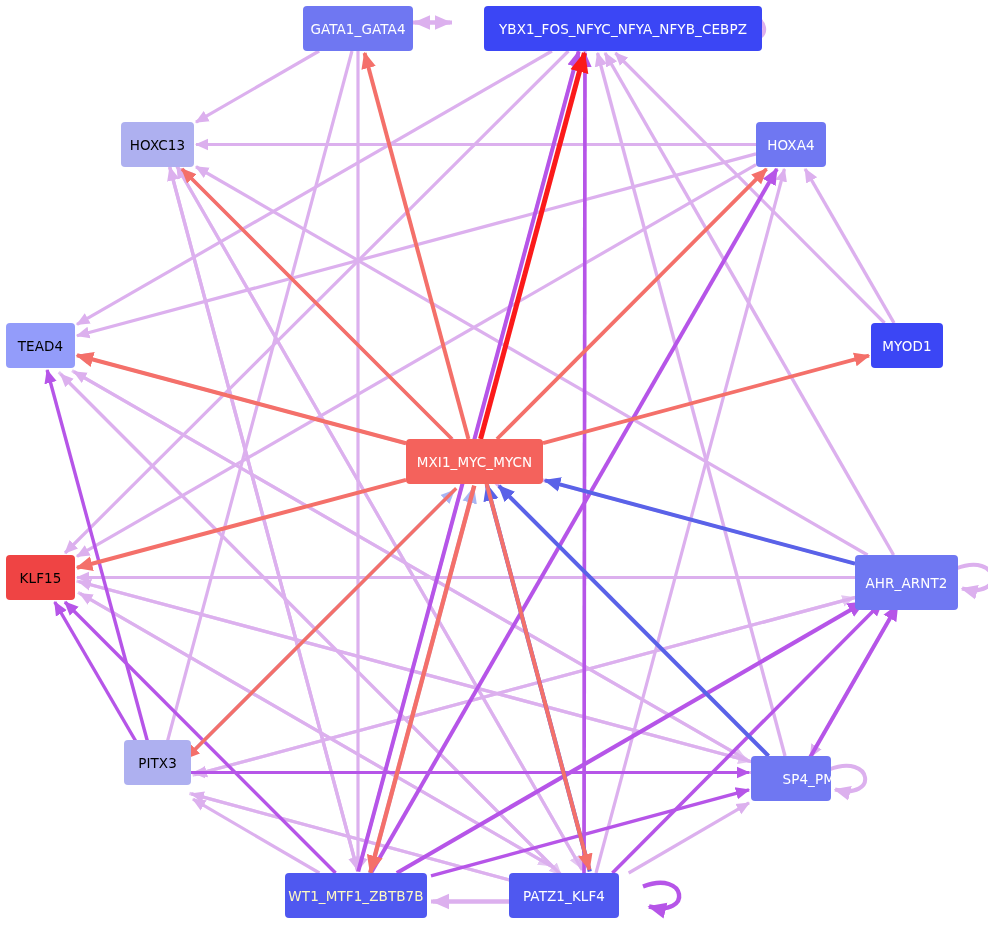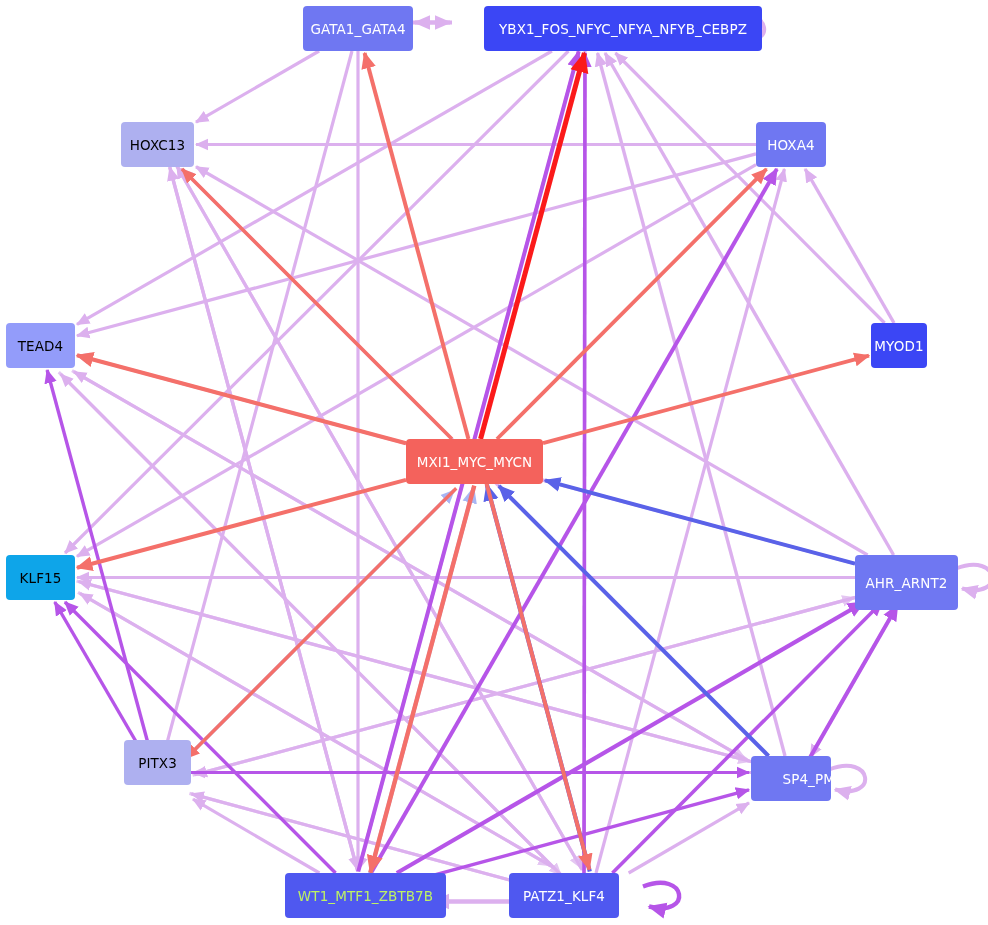--- a/index.html
+++ b/index.html
@@ -126,38 +126,38 @@
       </div>
       <div class="node" style="left: 121px; top: 122px; width: 73px; height: 45px; background: rgb(174, 176, 240); color: rgb(0, 0, 0);">
         <span>HOXC13</span>
       </div>
       <div class="node" style="left: 756px; top: 122px; width: 70px; height: 45px; background: rgb(111, 119, 242); color: rgb(255, 255, 255);">
         <span>HOXA4</span>
       </div>
       <div class="node" style="left: 6px; top: 323px; width: 69px; height: 45px; background: rgb(147, 156, 250); color: #000000;">
         <span>TEAD4</span>
       </div>
-      <div class="node" style="left: 871px; top: 323px; width: 56px; height: 45px; background: rgb(59, 70, 245); color: rgb(255, 255, 255);">
+      <div class="node" style="left: 871px; top: 323px; width: 72px; height: 45px; background: rgb(59, 70, 245); color: rgb(255, 255, 255);">
         <span>MYOD1</span>
       </div>
       <div class="node" style="left: 406px; top: 439px; width: 137px; height: 45px; background: rgb(244, 98, 92); color: rgb(255, 255, 255);">
         <span>MXI1_MYC_MYCN</span>
       </div>
-      <div class="node" style="left: 6px; top: 555px; width: 69px; height: 45px; background: #0ea5e9; color: rgb(0, 0, 0);">
+      <div class="node" style="left: 6px; top: 555px; width: 69px; height: 45px; background: #ef4444; color: rgb(0, 0, 0);">
         <span>KLF15</span>
       </div>
       <div class="node" style="left: 855px; top: 555px; width: 103px; height: 55px; background: rgb(111, 119, 242); color: rgb(255, 255, 255);">
         <span>AHR_ARNT2</span>
       </div>
       <div class="node" style="left: 124px; top: 740px; width: 67px; height: 45px; background: rgb(174, 176, 240); color: rgb(0, 0, 0);">
         <span>PITX3</span>
       </div>
       <div class="node" style="left: 751px; top: 756px; width: 80px; height: 45px; background: rgb(111, 119, 242); color: rgb(255, 255, 255); padding-left: 43px;">
         <span>SP4_PML</span>
       </div>
-      <div class="node" style="left: 285px; top: 873px; width: 161px; height: 45px; background: rgb(79, 88, 240); color: #bef264;">
+      <div class="node" style="left: 285px; top: 873px; width: 142px; height: 45px; background: rgb(79, 88, 240); color: #fef9c3;">
         <span>WT1_MTF1_ZBTB7B</span>
       </div>
       <div class="node" style="left: 509px; top: 873px; width: 110px; height: 45px; background: rgb(79, 88, 240); color: rgb(255, 255, 255);">
         <span>PATZ1_KLF4</span>
       </div>
     </div>
 </div>
 
 </body></html>

